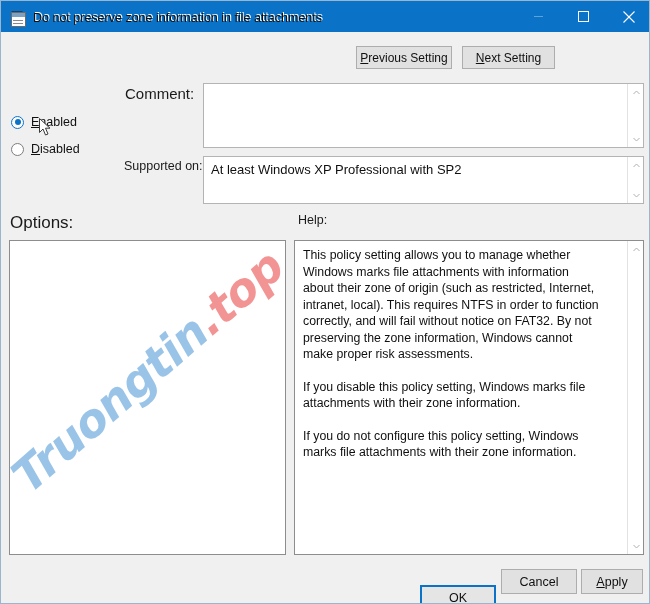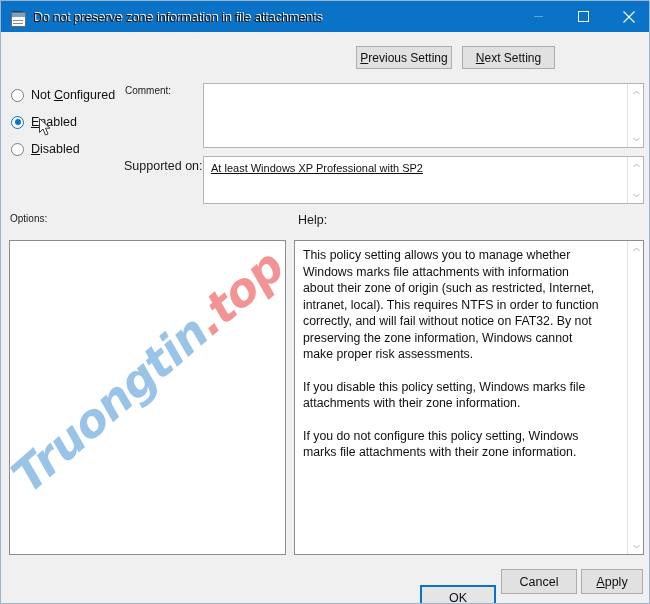--- a/index.html
+++ b/index.html
@@ -186,21 +186,21 @@
     margin-left: 7px;
     font-size: 12.5px;
     color: #101010;
     white-space: nowrap;
   }
 
   
   #label-comment {
     position: absolute;
     left: 124px; top: 84px;
-    font-size: 10px;
+    font-size: 15px;
   }
   #label-supported {
     position: absolute;
     left: 123px; top: 158px;
     font-size: 12.5px;
   }
   #comment-box {
     position: absolute;
     left: 202px; top: 82px;
     width: 441px; height: 65px;
@@ -212,24 +212,23 @@
     position: absolute;
     left: 202px; top: 155px;
     width: 441px; height: 48px;
     background: #ffffff;
     border: 1px solid #b4b4b4;
     box-sizing: border-box;
   }
   #supported-text {
     position: absolute;
     left: 7px; top: 5px;
-    font-size: 11px;
+    font-size: 13px;
     color: #101010;
     white-space: nowrap;
-    text-decoration: underline;
   }
   .vscroll {
     position: absolute;
     right: 0; top: 0;
     width: 16px;
     height: 100%;
     background: #ffffff;
     border-left: 1px solid #e2e2e2;
     box-sizing: border-box;
   }
@@ -241,21 +240,21 @@
     align-items: center;
     justify-content: center;
   }
   .vscroll .arrow.up { top: 0; }
   .vscroll .arrow.down { bottom: 0; }
 
   
   #label-options {
     position: absolute;
     left: 9px; top: 212px;
-    font-size: 10px;
+    font-size: 17px;
   }
   #label-help {
     position: absolute;
     left: 297px; top: 212px;
     font-size: 12.5px;
     text-align: right;
   }
   #options-panel {
     position: absolute;
     left: 8px; top: 239px;
@@ -378,24 +377,20 @@
 
   <div class="navbtn" id="btn-prev">
       <span class="accel">P</span>
       <span>revious Setting</span>
     </div>
   <div class="navbtn" id="btn-next">
       <span class="accel">N</span>
       <span>ext Setting</span>
     </div>
 
-  <div class="radio-row" id="radio-notconfigured">
-    <span class="radio-mark"></span>
-    <span class="radio-label"><span>Not </span><span class="accel">C</span><span>onfigured</span></span>
-  </div>
   <div class="radio-row checked" id="radio-enabled">
     <span class="radio-mark"></span>
     <span class="radio-label"><span></span><span class="accel">E</span><span>nabled</span></span>
   </div>
   <div class="radio-row" id="radio-disabled">
     <span class="radio-mark"></span>
     <span class="radio-label"><span></span><span class="accel">D</span><span>isabled</span></span>
   </div>
 
   <div id="label-comment">Comment:</div>

